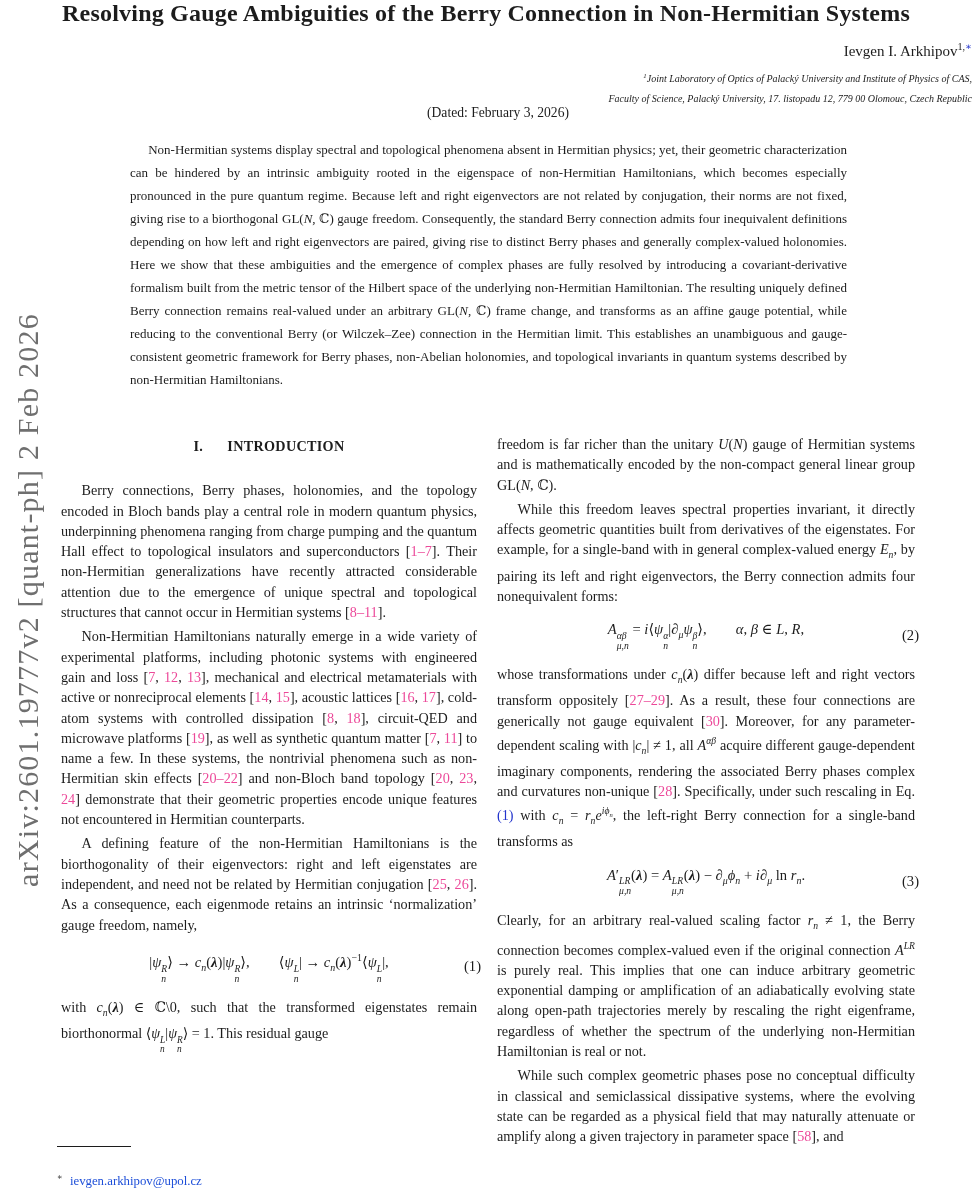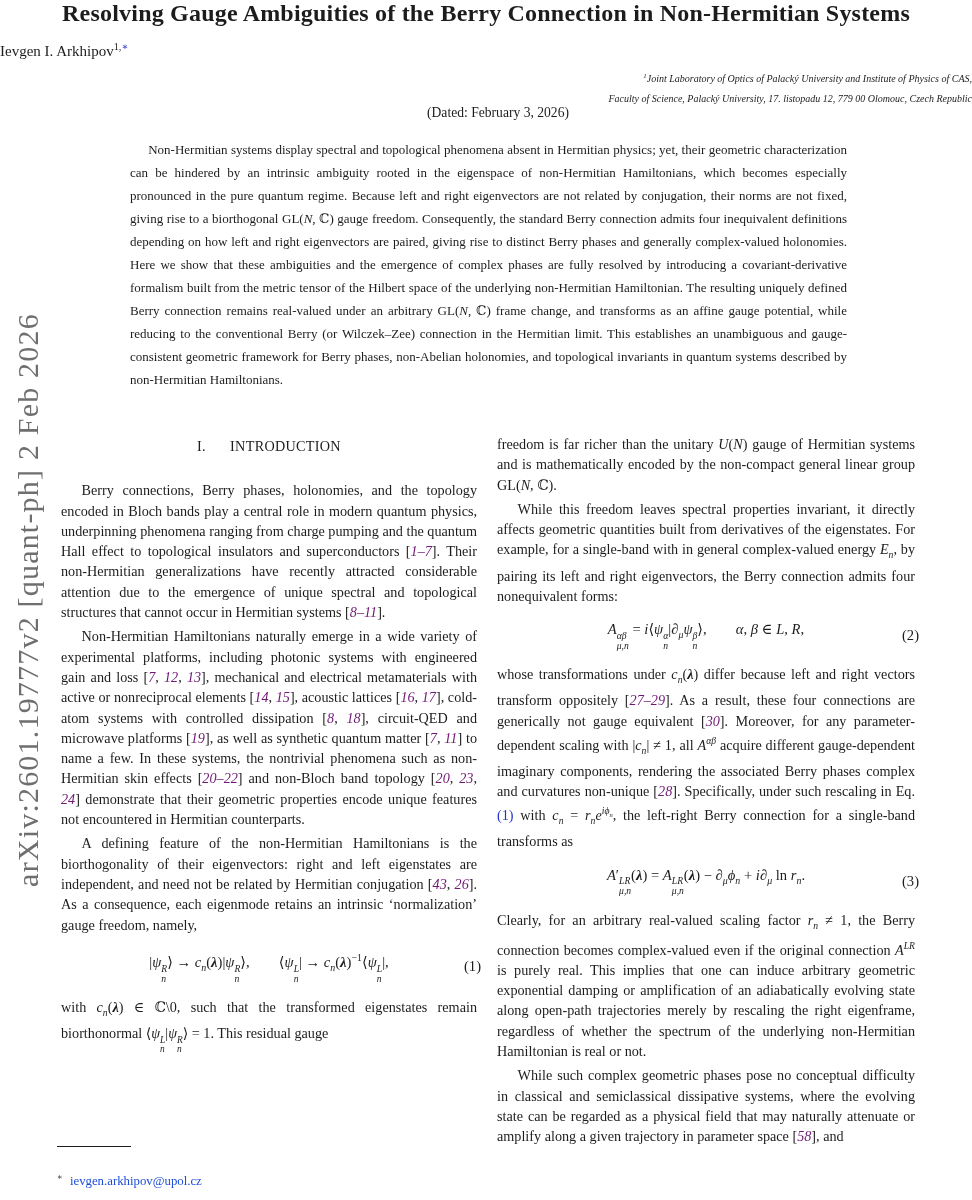--- a/index.html
+++ b/index.html
@@ -3,41 +3,41 @@
 <meta charset="utf-8">
 <style>
   html,body{margin:0;padding:0;background:#ffffff;}
   .page{position:relative;width:972px;height:1200px;background:#ffffff;overflow:hidden;
         font-family:"Liberation Serif","DejaVu Serif",serif;color:#1c1c1c;}
   .watermark{position:absolute;left:28px;top:600px;transform:translate(-50%,-50%) rotate(-90deg);
         white-space:nowrap;font-size:30px;color:#6f6f6f;letter-spacing:1.2px;
         font-family:"Liberation Serif",serif;}
   .title{position:absolute;top:0px;left:0;width:100%;text-align:center;margin:0;
         font-size:24px;font-weight:bold;letter-spacing:0.2px;}
-  .author{position:absolute;top:41px;left:0;width:100%;text-align:left;font-size:15px;}
+  .author{position:absolute;top:41px;left:0;width:100%;text-align:right;font-size:15px;}
   .affil{position:absolute;top:66px;left:0;width:100%;text-align:right;font-size:10px;
         font-style:italic;line-height:19.5px;}
   .date{position:absolute;top:105px;left:0;width:100%;text-align:center;font-size:13.6px;padding-left:12px;}
   .abstract{position:absolute;left:130px;top:138px;width:717px;font-size:13px;line-height:23px;
         text-align:justify;text-indent:1.4em;}
   .col{position:absolute;top:430px;font-size:14.2px;line-height:20.3px;text-align:justify;overflow:hidden;}
   .colL{left:57px;width:424px;height:708px;}
   .colR{left:493px;width:426px;height:770px;}
   .col p{margin:4px;padding:0;}
   .col p.ind{text-indent:1.45em;}
-  .sec{text-align:center;font-weight:normal;font-size:14.2px;margin:6px 0 24px 0;letter-spacing:0.3px;}
+  .sec{text-align:center;font-weight:bold;font-size:14.2px;margin:6px 0 24px 0;letter-spacing:0.3px;}
   .secgap{display:inline-block;width:1.7em;}
   .eq{position:relative;text-align:center;margin:13px 0 13px 0;font-size:14.6px;}
   .eqnum{position:absolute;right:0;top:50%;transform:translateY(-50%);}
   sup{font-size:0.68em;}
   sub{font-size:0.68em;}
   .st{display:inline-flex;flex-direction:column;justify-content:center;vertical-align:-0.5em;
       font-size:0.66em;line-height:1.05;text-align:left;}
   .st span{display:block;}
-  .rf{color:#701a75;font-style:italic;}
+  .rf{color:#ec4899;}
   .bl{color:#2233cc;}
   .fnrule{position:absolute;left:57px;top:1146px;width:74px;height:1px;background:#1c1c1c;}
   .footnote{position:absolute;left:57px;top:1172px;width:424px;font-size:12.8px;}
   .fnstar{color:#444;margin-right:7px;}
   a.em{color:#1d4ed8;text-decoration:none;cursor:pointer;}
   i{font-style:italic;}
 </style>
 </head>
 <body>
 
@@ -59,21 +59,21 @@
   <div class="date">(Dated: February 3, 2026)</div>
 
   <div class="abstract">Non-Hermitian systems display spectral and topological phenomena absent in Hermitian physics; yet, their geometric characterization can be hindered by an intrinsic ambiguity rooted in the eigenspace of non-Hermitian Hamiltonians, which becomes especially pronounced in the pure quantum regime. Because left and right eigenvectors are not related by conjugation, their norms are not fixed, giving rise to a biorthogonal GL(<i>N</i>, ℂ) gauge freedom. Consequently, the standard Berry connection admits four inequivalent definitions depending on how left and right eigenvectors are paired, giving rise to distinct Berry phases and generally complex-valued holonomies. Here we show that these ambiguities and the emergence of complex phases are fully resolved by introducing a covariant-derivative formalism built from the metric tensor of the Hilbert space of the underlying non-Hermitian Hamiltonian. The resulting uniquely defined Berry connection remains real-valued under an arbitrary GL(<i>N</i>, ℂ) frame change, and transforms as an affine gauge potential, while reducing to the conventional Berry (or Wilczek–Zee) connection in the Hermitian limit. This establishes an unambiguous and gauge-consistent geometric framework for Berry phases, non-Abelian holonomies, and topological invariants in quantum systems described by non-Hermitian Hamiltonians.</div>
 
   <div class="col colL">
     <div class="sec">
       <span>I.</span><span class="secgap"></span><span>INTRODUCTION</span>
     </div>
     <p class="ind">Berry connections, Berry phases, holonomies, and the topology encoded in Bloch bands play a central role in modern quantum physics, underpinning phenomena ranging from charge pumping and the quantum Hall effect to topological insulators and superconductors [<span class="rf">1–7</span>]. Their non-Hermitian generalizations have recently attracted considerable attention due to the emergence of unique spectral and topological structures that cannot occur in Hermitian systems [<span class="rf">8–11</span>].</p>
     <p class="ind">Non-Hermitian Hamiltonians naturally emerge in a wide variety of experimental platforms, including photonic systems with engineered gain and loss [<span class="rf">7</span>, <span class="rf">12</span>, <span class="rf">13</span>], mechanical and electrical metamaterials with active or nonreciprocal elements [<span class="rf">14</span>, <span class="rf">15</span>], acoustic lattices [<span class="rf">16</span>, <span class="rf">17</span>], cold-atom systems with controlled dissipation [<span class="rf">8</span>, <span class="rf">18</span>], circuit-QED and microwave platforms [<span class="rf">19</span>], as well as synthetic quantum matter [<span class="rf">7</span>, <span class="rf">11</span>] to name a few. In these systems, the nontrivial phenomena such as non-Hermitian skin effects [<span class="rf">20–22</span>] and non-Bloch band topology [<span class="rf">20</span>, <span class="rf">23</span>, <span class="rf">24</span>] demonstrate that their geometric properties encode unique features not encountered in Hermitian counterparts.</p>
-    <p class="ind">A defining feature of the non-Hermitian Hamiltonians is the biorthogonality of their eigenvectors: right and left eigenstates are independent, and need not be related by Hermitian conjugation [<span class="rf">43</span>, <span class="rf">26</span>]. As a consequence, each eigenmode retains an intrinsic ‘normalization’ gauge freedom, namely,</p>
+    <p class="ind">A defining feature of the non-Hermitian Hamiltonians is the biorthogonality of their eigenvectors: right and left eigenstates are independent, and need not be related by Hermitian conjugation [<span class="rf">25</span>, <span class="rf">26</span>]. As a consequence, each eigenmode retains an intrinsic ‘normalization’ gauge freedom, namely,</p>
     <div class="eq">
       <span class="eqbody">|<i>ψ</i><span class="st">
             <span><i>R</i></span>
             <span><i>n</i></span>
           </span>⟩ → <i>c</i><sub><i>n</i></sub>(<b><i>λ</i></b>)|<i>ψ</i><span class="st">
             <span><i>R</i></span>
             <span><i>n</i></span>
           </span>⟩,  ⟨<i>ψ</i><span class="st">
             <span><i>L</i></span>
             <span><i>n</i></span>

